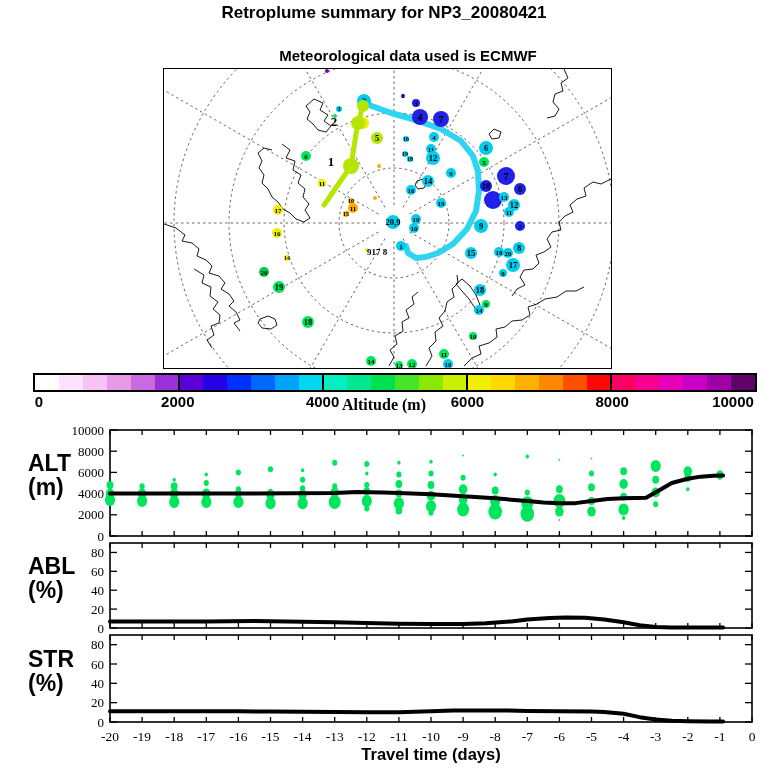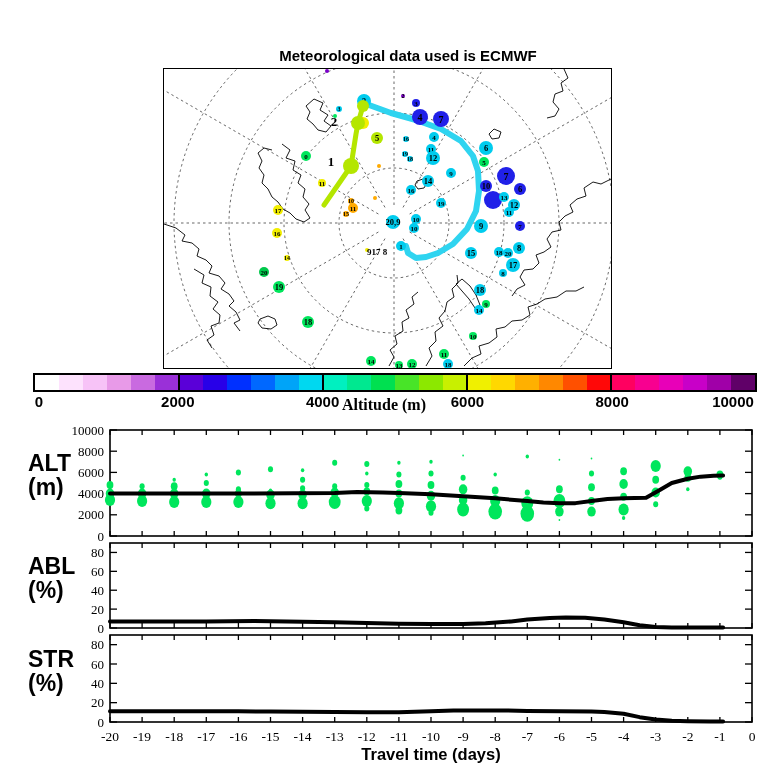--- a/index.html
+++ b/index.html
@@ -22,20 +22,21 @@
   #cbar-label{position:absolute;top:396px;left:0;width:768px;text-align:center;
       font-size:16px;font-weight:bold;font-family:"Liberation Serif","DejaVu Serif",serif;}
   #panels{position:absolute;left:0;top:0;width:768px;height:768px;}
   svg text{font-family:"Liberation Serif","DejaVu Serif",serif;}
   svg text.sans{font-family:"Liberation Sans",sans-serif;}
 </style>
 </head>
 <body>
 
 <div id="page">
+  <div class="t1">Retroplume summary for NP3_20080421</div>
   <div class="t3">Meteorological data used is ECMWF</div>
 
   <div id="map-box">
     <svg id="map-svg" width="447" height="299" viewBox="0 0 447 299">
         <g>
           <circle cx="230" cy="154" r="55" fill="none" stroke="#000" stroke-width="0.6" stroke-dasharray="2.5,3"></circle>
           <circle cx="230" cy="154" r="110" fill="none" stroke="#000" stroke-width="0.6" stroke-dasharray="2.5,3"></circle>
           <circle cx="230" cy="154" r="165" fill="none" stroke="#000" stroke-width="0.6" stroke-dasharray="2.5,3"></circle>
           <circle cx="230" cy="154" r="220" fill="none" stroke="#000" stroke-width="0.6" stroke-dasharray="2.5,3"></circle>
           <line x1="248" y1="154" x2="550" y2="154" stroke="#000" stroke-width="0.6" stroke-dasharray="2.5,3"></line>

